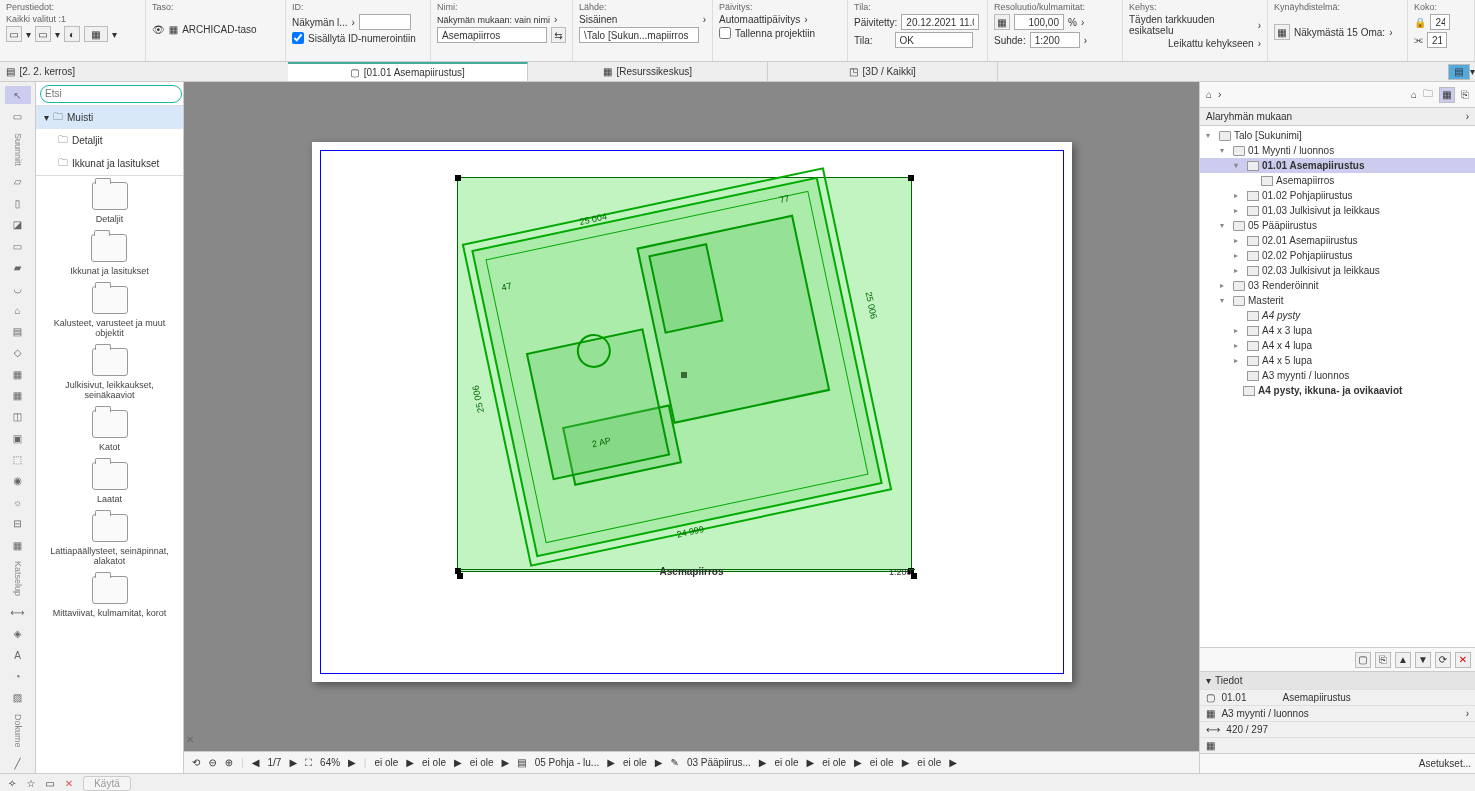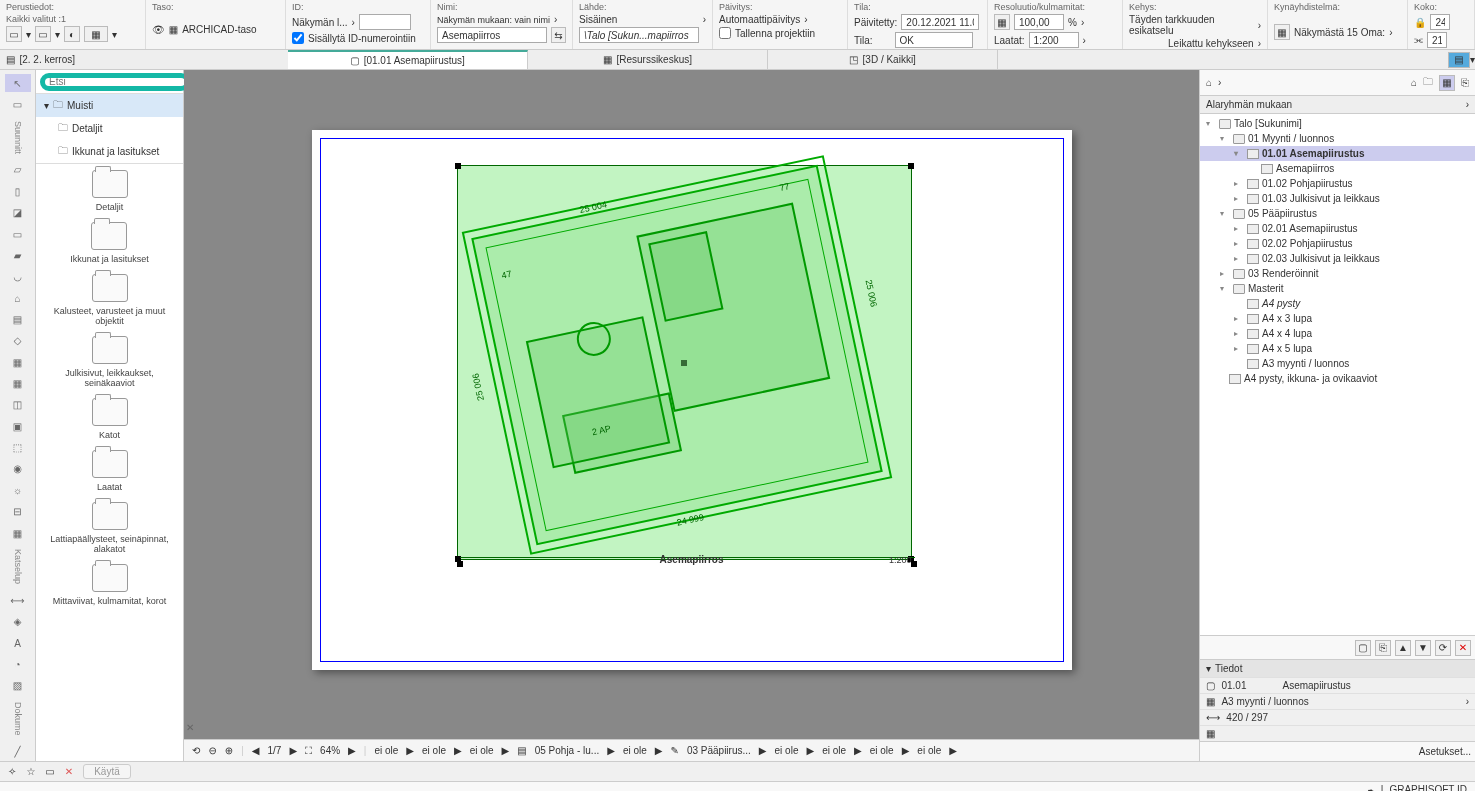--- a/index.html
+++ b/index.html
@@ -1,34 +1,34 @@
 <!DOCTYPE html>
 <html><head>
 <meta charset="utf-8">
 <style>
 *{box-sizing:border-box;margin:0;padding:0;font-family:Arial,Helvetica,sans-serif;font-size:10px;color:#333}
 body{background:#e8e8e8;width:1475px;height:791px;overflow:hidden;position:relative}
-.top-props{height:50px;background:#f5f5f5;border-bottom:1px solid #ccc;display:flex}
+.top-props{height:62px;background:#f5f5f5;border-bottom:1px solid #ccc;display:flex}
 .prop-grp{border-right:1px solid #ddd;padding:2px 6px;display:flex;flex-direction:column;gap:2px}
 .prop-label{font-size:9px;color:#666}
 .prop-row{display:flex;align-items:center;gap:4px}
 .prop-input{border:1px solid #aaa;background:#fff;height:16px;padding:0 4px;font-size:10px}
 .small-btn{width:16px;height:16px;border:1px solid #bbb;background:#f0f0f0;display:flex;align-items:center;justify-content:center;cursor:pointer}
 .chk{width:12px;height:12px}
 .tabs-bar{height:20px;background:#eee;border-bottom:1px solid #ccc;display:flex;align-items:center}
 .tab{padding:0 10px;height:100%;display:flex;align-items:center;gap:4px;border-right:1px solid #ccc;cursor:pointer;font-size:9.5px;color:#555}
 .tab.active{background:#fff;border-top:2px solid #4a9}
 .main-row{display:flex;height:691px}
 .toolbox{width:36px;background:#f0f0f0;border-right:1px solid #ccc;display:flex;flex-direction:column;align-items:center;padding-top:4px;gap:3px}
 .tool{width:26px;height:20px;display:flex;align-items:center;justify-content:center;cursor:pointer;color:#666}
 .tool.sel{background:#cce}
 .vlabel{writing-mode:vertical-lr;font-size:9px;color:#888;margin:4px 0}
 .lib-panel{width:148px;background:#fff;border-right:1px solid #ccc;display:flex;flex-direction:column}
 .lib-search{height:24px;border-bottom:1px solid #ddd;display:flex;align-items:center;padding:0 4px}
-.lib-search input{flex:1;border:5px solid #14b8a6;height:18px;padding:0 4px;border-radius:9px}
+.lib-search input{flex:1;border:1px solid #14b8a6;height:18px;padding:0 4px;border-radius:9px}
 .lib-tree{border-bottom:1px solid #ddd}
 .tree-row{padding:3px 8px;display:flex;align-items:center;gap:4px;cursor:pointer}
 .tree-row.sel{background:#d8e8f8}
 .lib-items{flex:1;overflow:auto;padding:6px;display:flex;flex-direction:column;align-items:center;gap:10px}
 .lib-item{display:flex;flex-direction:column;align-items:center;gap:4px;cursor:pointer;text-align:center}
 .lib-folder{width:36px;height:28px;border:1px solid #999;border-radius:3px;background:#fafafa;position:relative}
 .lib-folder:before{content:"";position:absolute;top:-5px;left:2px;width:14px;height:5px;border:1px solid #999;border-bottom:none;background:#fafafa;border-radius:2px 2px 0 0}
 .lib-name{font-size:9px;color:#444;max-width:130px}
 .canvas-area{flex:1;background:#888;position:relative;display:flex;flex-direction:column}
 .canvas-view{flex:1;position:relative;overflow:hidden}
@@ -112,21 +112,21 @@
         <div class="small-btn">⇆</div>
       </div>
   </div>
   <div class="prop-grp" style="width:140px">
     <span class="prop-label">Lähde:</span>
     <div class="prop-row">
         <span>Sisäinen</span>
         <span style="margin-left:auto">›</span>
       </div>
     <div class="prop-row">
-        <input class="prop-input" style="width: 120px; font-style: italic;" value="\Talo [Sukun...mapiirros">
+        <input class="prop-input" style="width: 120px;" value="\Talo [Sukun...mapiirros">
       </div>
   </div>
   <div class="prop-grp" style="width:135px">
     <span class="prop-label">Päivitys:</span>
     <div class="prop-row">
         <span>Automaattipäivitys</span>
         <span>›</span>
       </div>
     <div class="prop-row">
         <input type="checkbox" class="chk" style="">
@@ -141,26 +141,26 @@
       </div>
     <div class="prop-row">
         <span>Tila:</span>
         <input class="prop-input" style="width: 78px; margin-left: 18px;" value="OK">
       </div>
   </div>
   <div class="prop-grp" style="width:135px">
     <span class="prop-label">Resoluutio/kulmamitat:</span>
     <div class="prop-row">
         <div class="small-btn">▦</div>
-        <input class="prop-input" style="width: 50px;" value="100,00">
+        <input class="prop-input" style="width: 50px; text-align: right;" value="100,00">
         <span>%</span>
         <span>›</span>
       </div>
     <div class="prop-row">
-        <span>Laatat:</span>
+        <span>Suhde:</span>
         <input class="prop-input" style="width: 50px;" value="1:200">
         <span>›</span>
       </div>
   </div>
   <div class="prop-grp" style="width:145px">
     <span class="prop-label">Kehys:</span>
     <div class="prop-row" style="font-size:9px">
         <span>Täyden tarkkuuden esikatselu</span>
         <span>›</span>
       </div>
@@ -469,21 +469,21 @@
         <div class="nt-row" style="padding-left: 34px;">
           <span class="nt-arrow">▸</span>
           <span class="nt-icon "></span>
           <span>A4 x 5 lupa</span>
         </div>
         <div class="nt-row" style="padding-left: 34px;">
           <span class="nt-arrow"></span>
           <span class="nt-icon "></span>
           <span>A3 myynti / luonnos</span>
         </div>
-        <div class="nt-row" style="padding-left: 16px;">
+        <div class="nt-row" style="padding-left: 30px; font-weight: bold;">
           <span class="nt-arrow"></span>
           <span class="nt-icon "></span>
           <span>A4 pysty, ikkuna- ja ovikaaviot</span>
         </div>
       </div>
     <div class="nav-buttons">
       <span class="small-btn">▢</span>
       <span class="small-btn">⎘</span>
       <span class="small-btn">▲</span>
       <span class="small-btn">▼</span>

